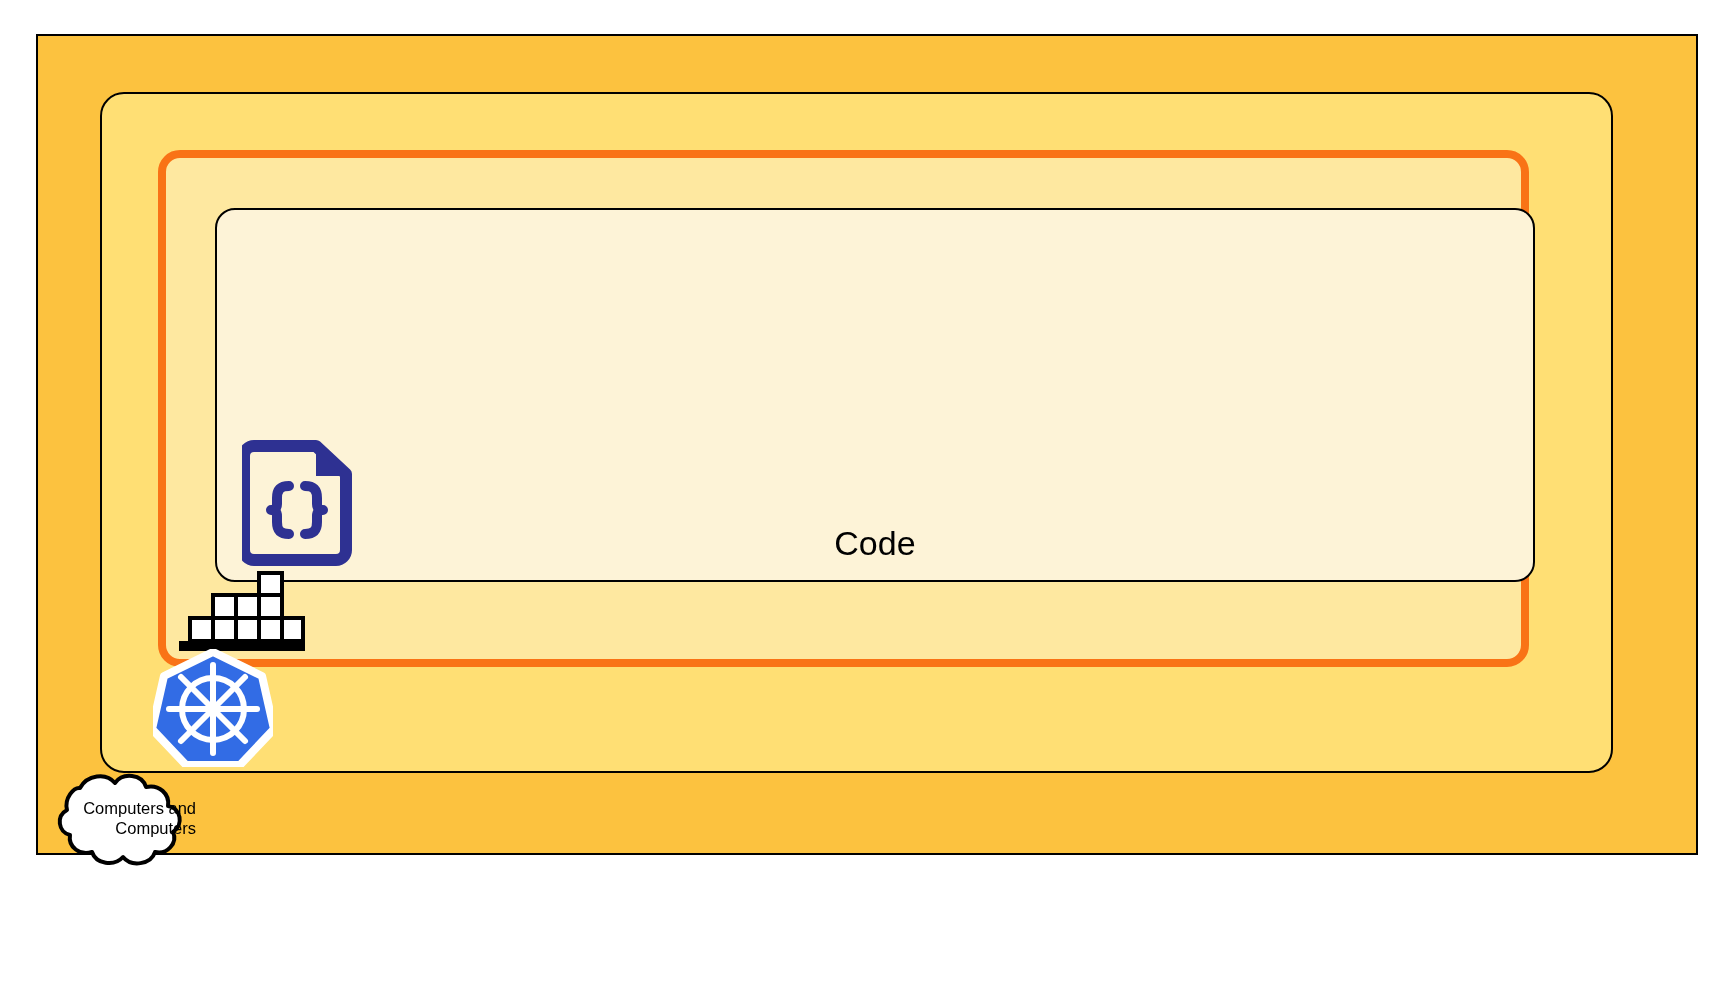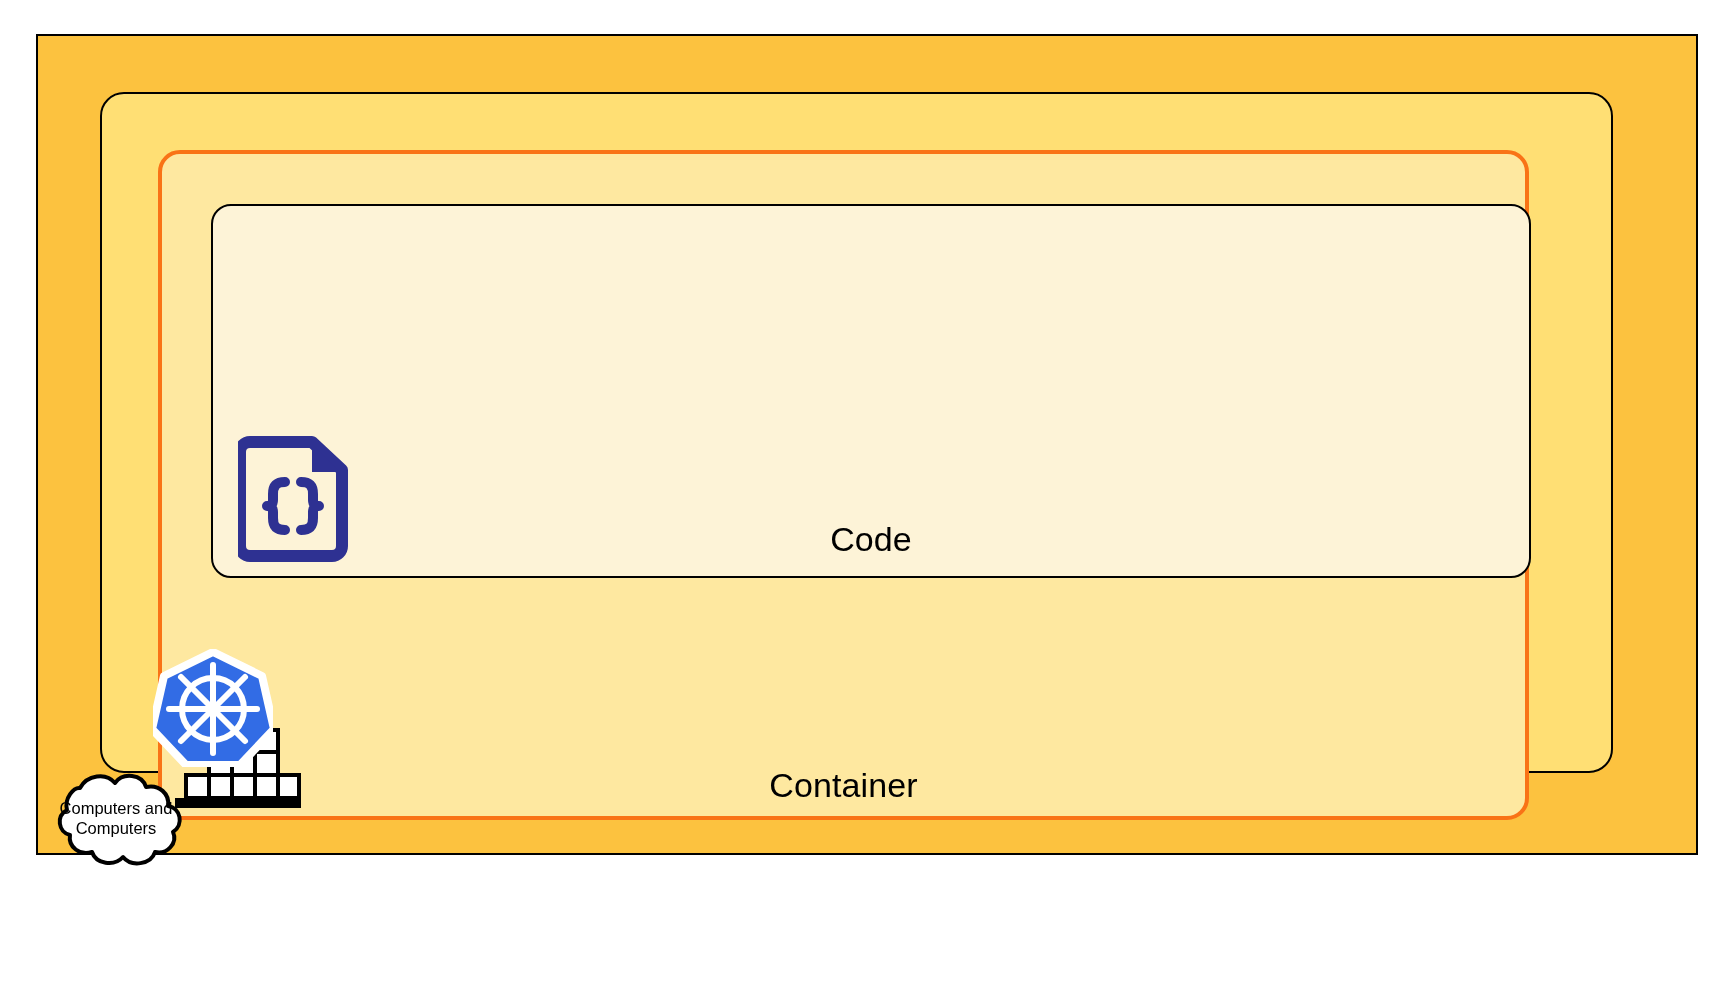--- a/index.html
+++ b/index.html
@@ -48,23 +48,23 @@
     box-sizing: border-box;
     border-radius: 24px;
   }
 
   
   .layer-container {
     position: absolute;
     left: 56px;
     top: 56px;
     width: 1371px;
-    height: 670px;
+    height: 517px;
     background: #FEE8A0;
-    border: 4px solid #f97316;
+    border: 8px solid #f97316;
     box-sizing: border-box;
     border-radius: 22px;
   }
 
   
   .layer-code {
     position: absolute;
     left: 49px;
     top: 50px;
     width: 1320px;
@@ -111,21 +111,21 @@
     height: 98px;
   }
   .cloud-text {
     position: absolute;
     left: 0;
     top: 0;
     width: 160px;
     height: 98px;
     display: flex;
     flex-direction: column;
-    align-items: center;
+    align-items: flex-end;
     justify-content: center;
     font-size: 16.5px;
     line-height: 1.2;
     color: #000000;
     text-align: center;
     font-family: "Liberation Sans", sans-serif;
     pointer-events: none;
   }
   .cloud-text span { display: block; white-space: nowrap; }
 </style>
@@ -166,21 +166,20 @@
             <rect x="105" y="47" width="21" height="23" fill="#FFFFFF" stroke="#000000" stroke-width="4"></rect>
 
             <rect x="36" y="24" width="23" height="23" fill="#FFFFFF" stroke="#000000" stroke-width="4"></rect>
             <rect x="59" y="24" width="23" height="23" fill="#FFFFFF" stroke="#000000" stroke-width="4"></rect>
             <rect x="82" y="24" width="23" height="23" fill="#FFFFFF" stroke="#000000" stroke-width="4"></rect>
 
             <rect x="82" y="2" width="23" height="22" fill="#FFFFFF" stroke="#000000" stroke-width="4"></rect>
           </svg>
         </div>
 
-        <div class="band-label label-container">Container</div>
       </div>
 
       <div class="icon-slot icon-k8s">
         <svg viewBox="0 0 120 118" width="120" height="118" xmlns="http://www.w3.org/2000/svg">
 
           <polygon points="60,3 109,27 121,80 87,116 33,116 -1,80 11,27" fill="#326CE5" stroke="#FFFFFF" stroke-width="8" stroke-linejoin="round"></polygon>
           <g fill="none" stroke="#FFFFFF" stroke-width="6" stroke-linecap="round">
 
             <circle cx="60" cy="60" r="31"></circle>
 

